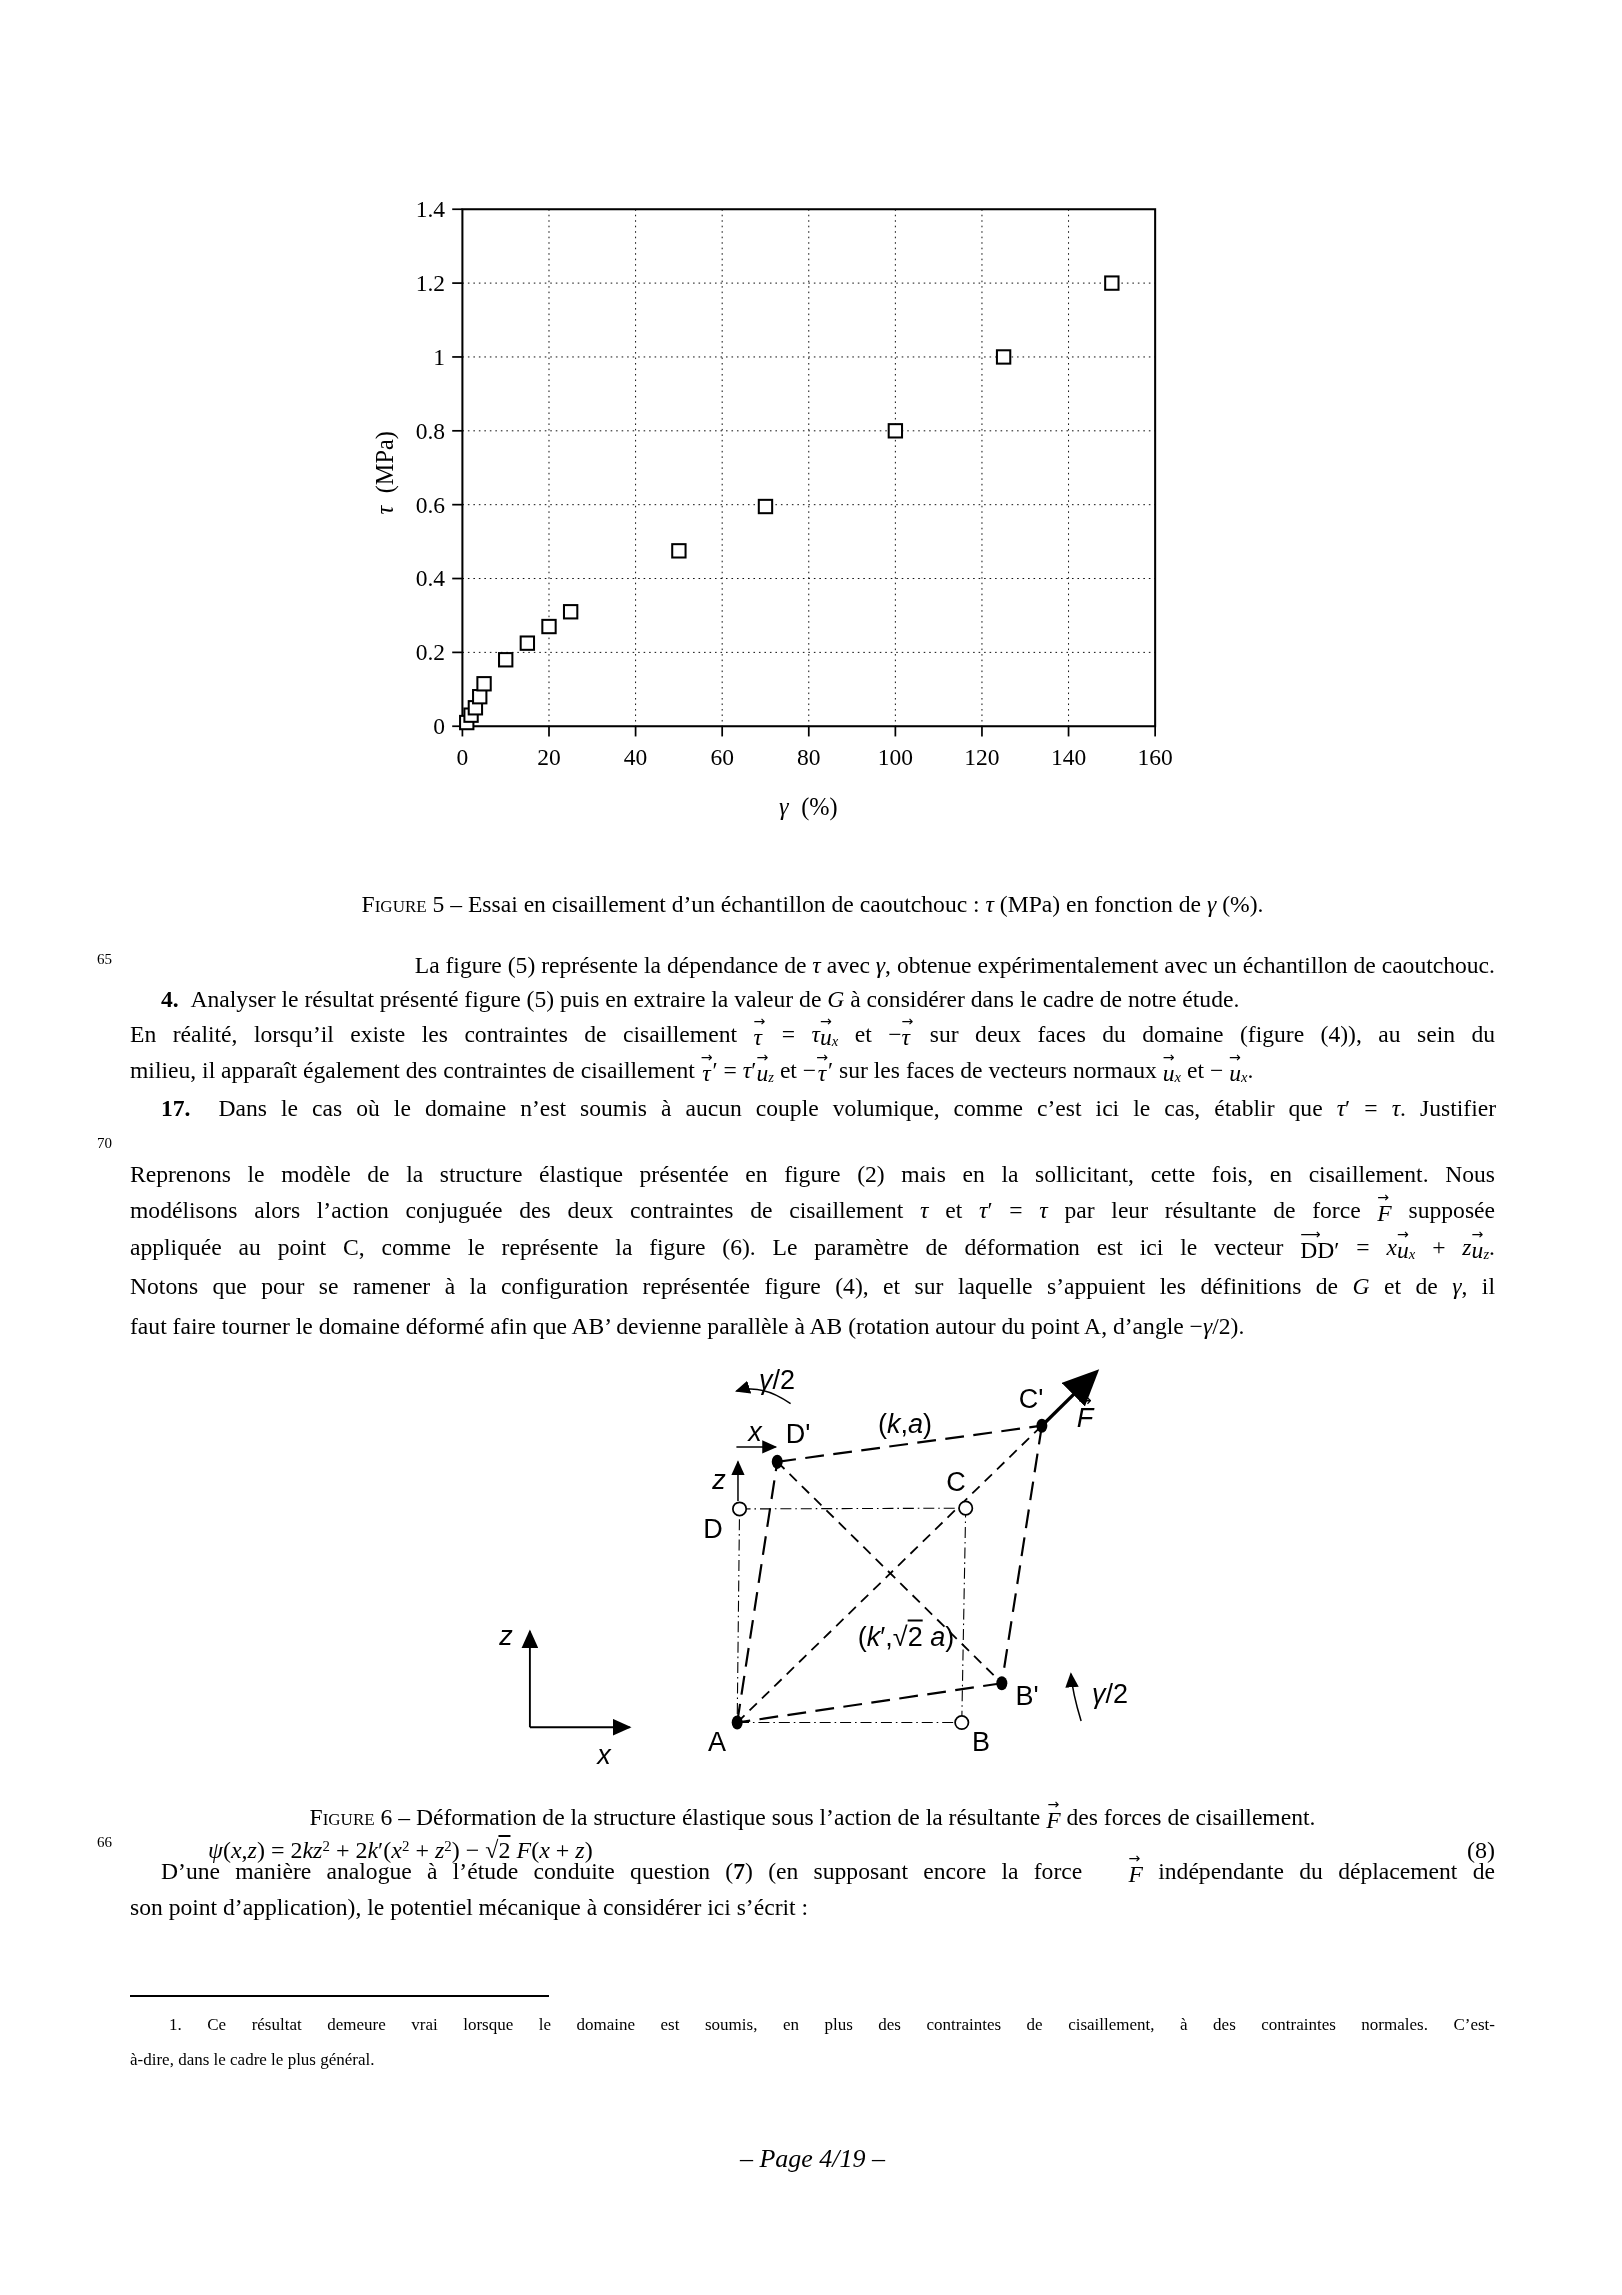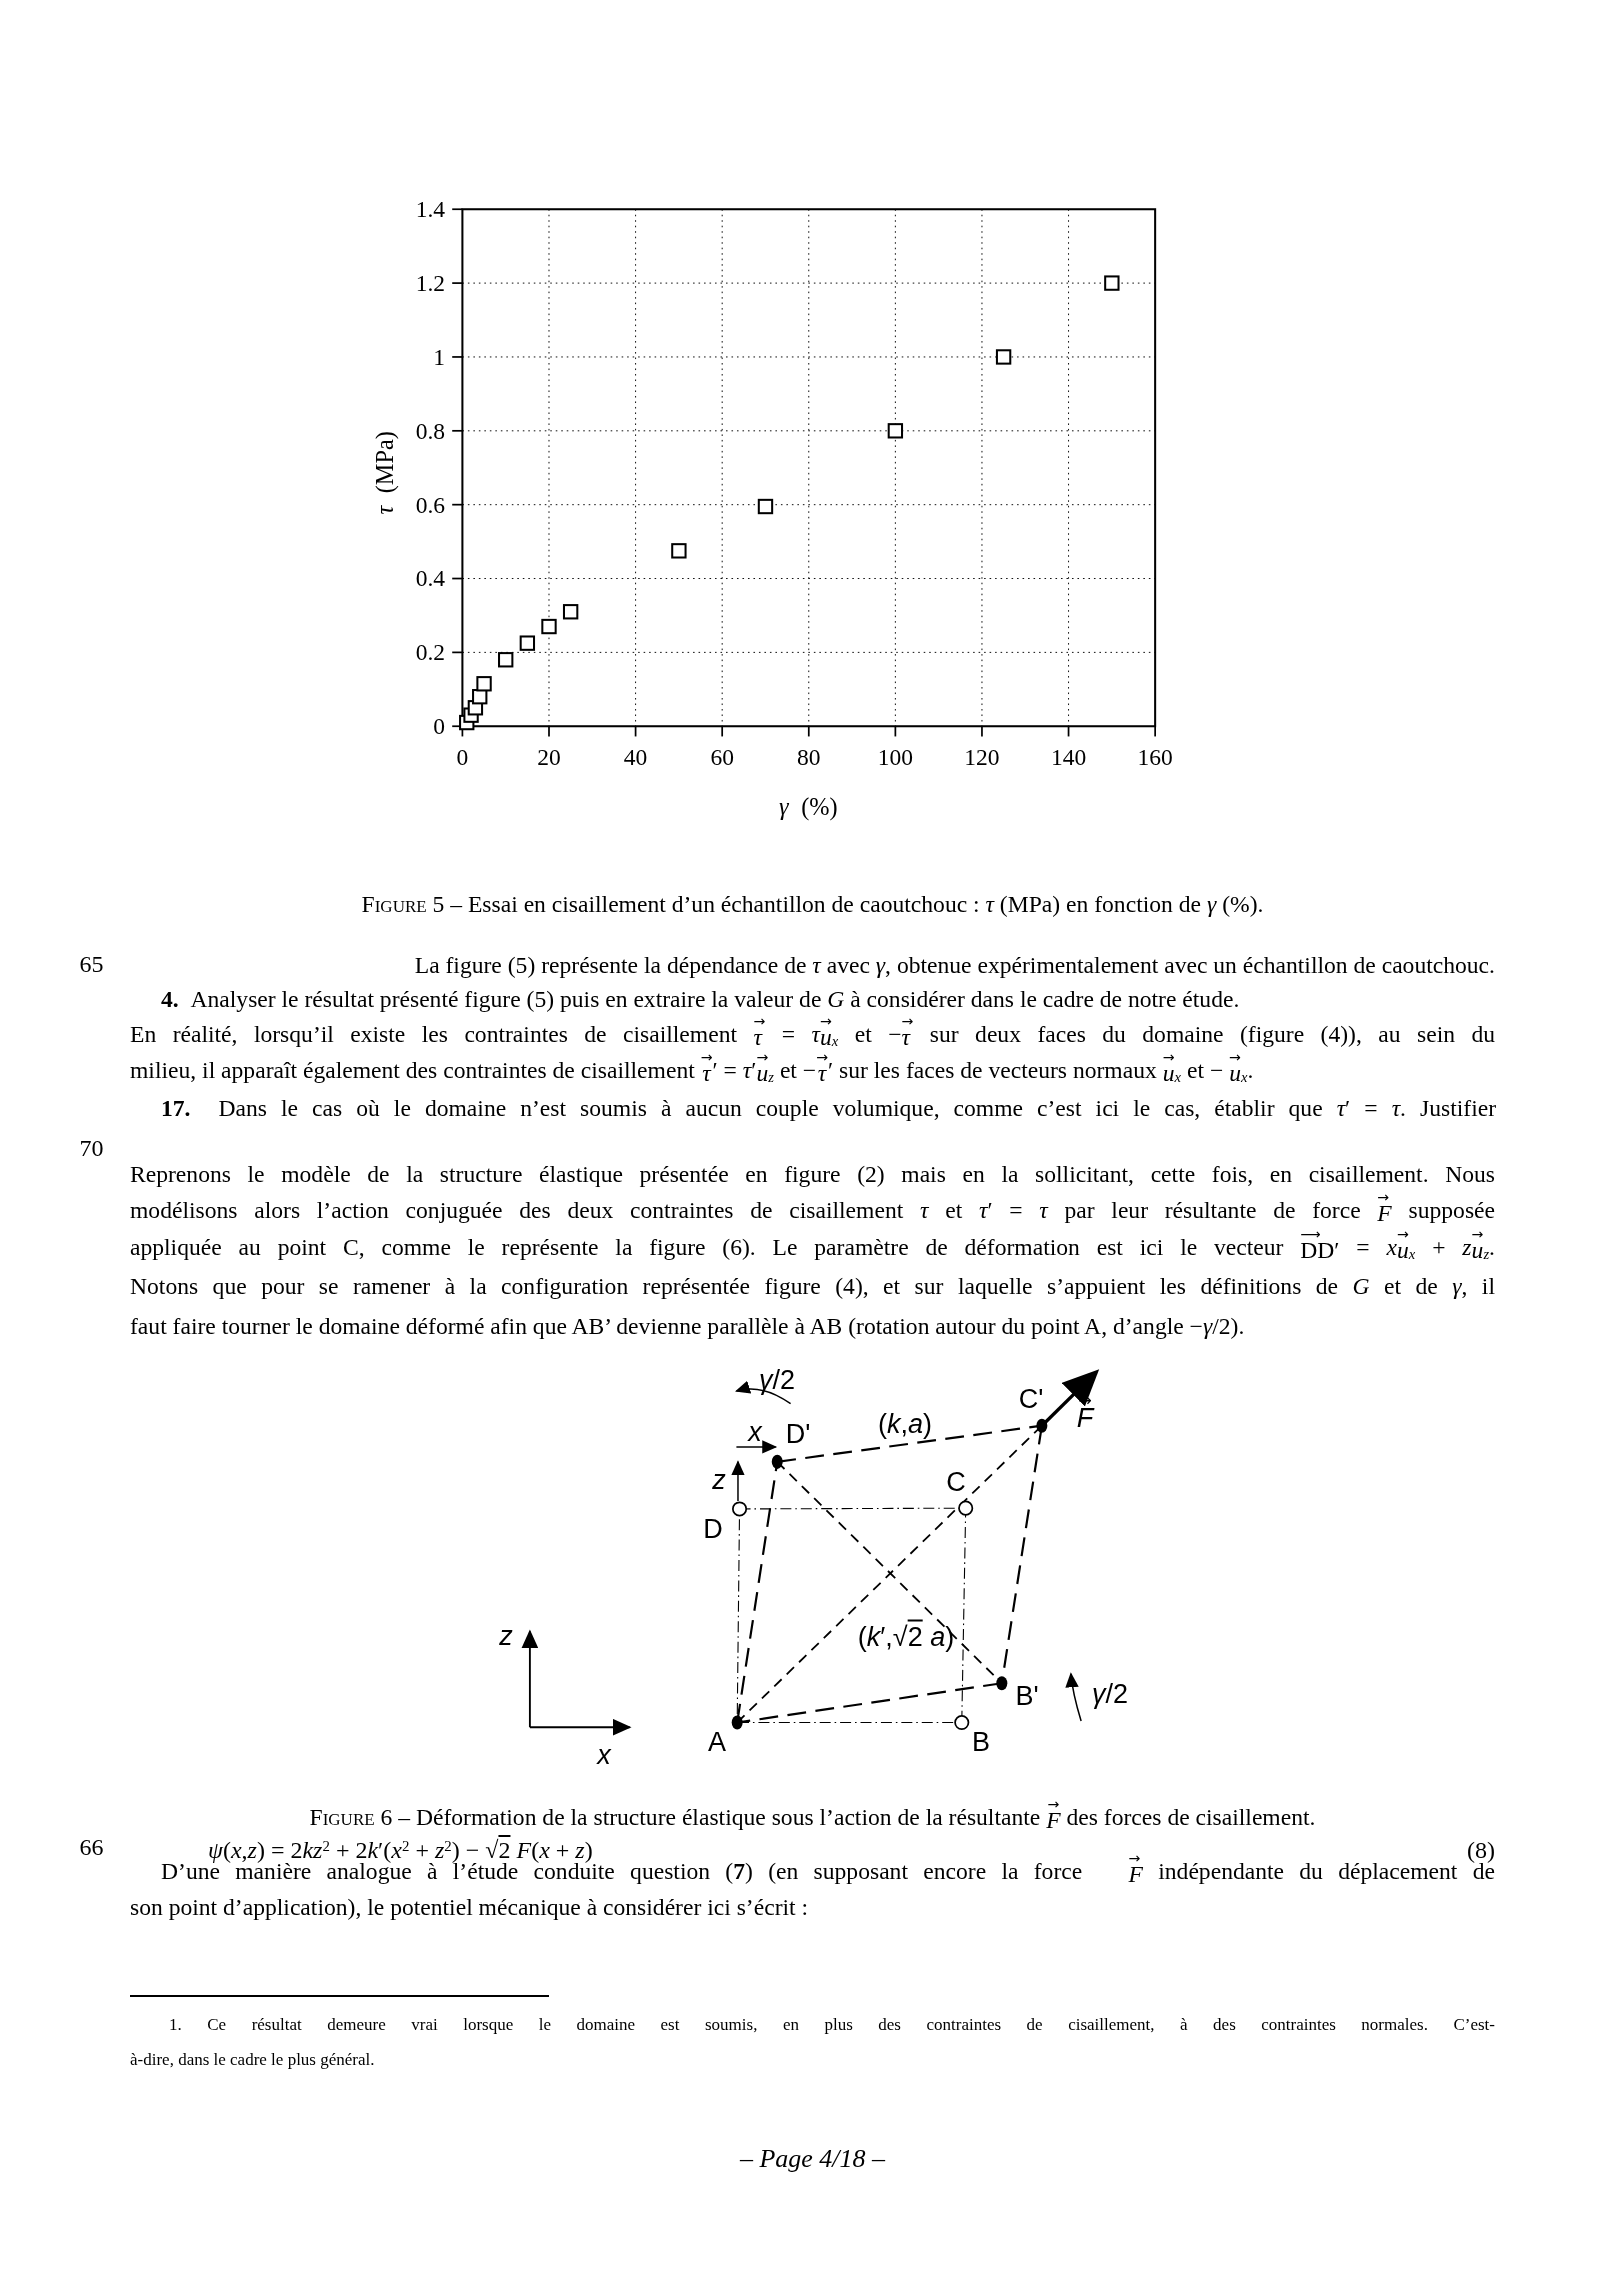--- a/index.html
+++ b/index.html
@@ -1,21 +1,21 @@
 <!DOCTYPE html>
 <html style="font-size:12.6px"><head>
 <meta charset="utf-8">
 <style>
   html,body{margin:0;padding:0;background:#888;}
   #page{position:relative;width:1623px;height:2295px;background:#ffffff;color:#000;
         font-family:"Liberation Serif","DejaVu Serif",serif;font-size:23.6px;overflow:hidden;}
   .bl{position:absolute;left:130px;width:1365px;line-height:36px;}
   .just{text-align:justify;text-align-last:justify;}
   .center{text-align:center;}
-  .lnum{position:absolute;left:71px;width:41px;text-align:center;font-size:24px;color:#000;}
+  .lnum{position:absolute;left:71px;width:41px;text-align:right;font-size:15px;color:#000;}
   .inum{font-weight:bold;}
   i,.it{font-style:italic;}
   sub{font-size:0.62em;vertical-align:-0.28em;line-height:0;}
   sup{font-size:0.62em;vertical-align:0.5em;line-height:0;}
   .sc{font-variant:small-caps;}
   .ol{text-decoration:overline;}
   .vec{display:inline-block;text-align:center;line-height:1;vertical-align:-0.12em;}
   .vec .va{display:block;height:0.4em;line-height:0.4em;font-size:0.6em;
            font-family:"DejaVu Sans",sans-serif;transform:translateY(-0.1em);}
   .vec .vb{display:block;line-height:0.95;}
@@ -210,16 +210,16 @@
 
   <div class="eqrow" style="top:1837px;gap:18px;">
     <span style="margin-left:78px;"><i>ψ</i>(<i>x</i>,<i>z</i>) = 2<i>kz</i><sup>2</sup> + 2<i>k</i>′(<i>x</i><sup>2</sup> + <i>z</i><sup>2</sup>) − √<span class="ol">2</span> <i>F</i>(<i>x</i> + <i>z</i>)</span>
     <span>(8)</span>
   </div>
 
   <div class="rule" style="left:130px;top:1995px;width:419px;height:2.4px;"></div>
   <div class="fn just" style="top:2007px;text-indent:39px;">1.  Ce résultat demeure vrai lorsque le domaine est soumis, en plus des contraintes de cisaillement, à des contraintes normales. C’est-</div>
   <div class="fn" style="top:2042px;">à-dire, dans le cadre le plus général.</div>
 
-  <div class="bl center" style="top:2141px;font-size:26px;font-style:italic;">– Page 4/18 –</div>
+  <div class="bl center" style="top:2141px;font-size:26px;font-style:italic;">– Page 4/19 –</div>
 
 </div>
 
 
 </body></html>

